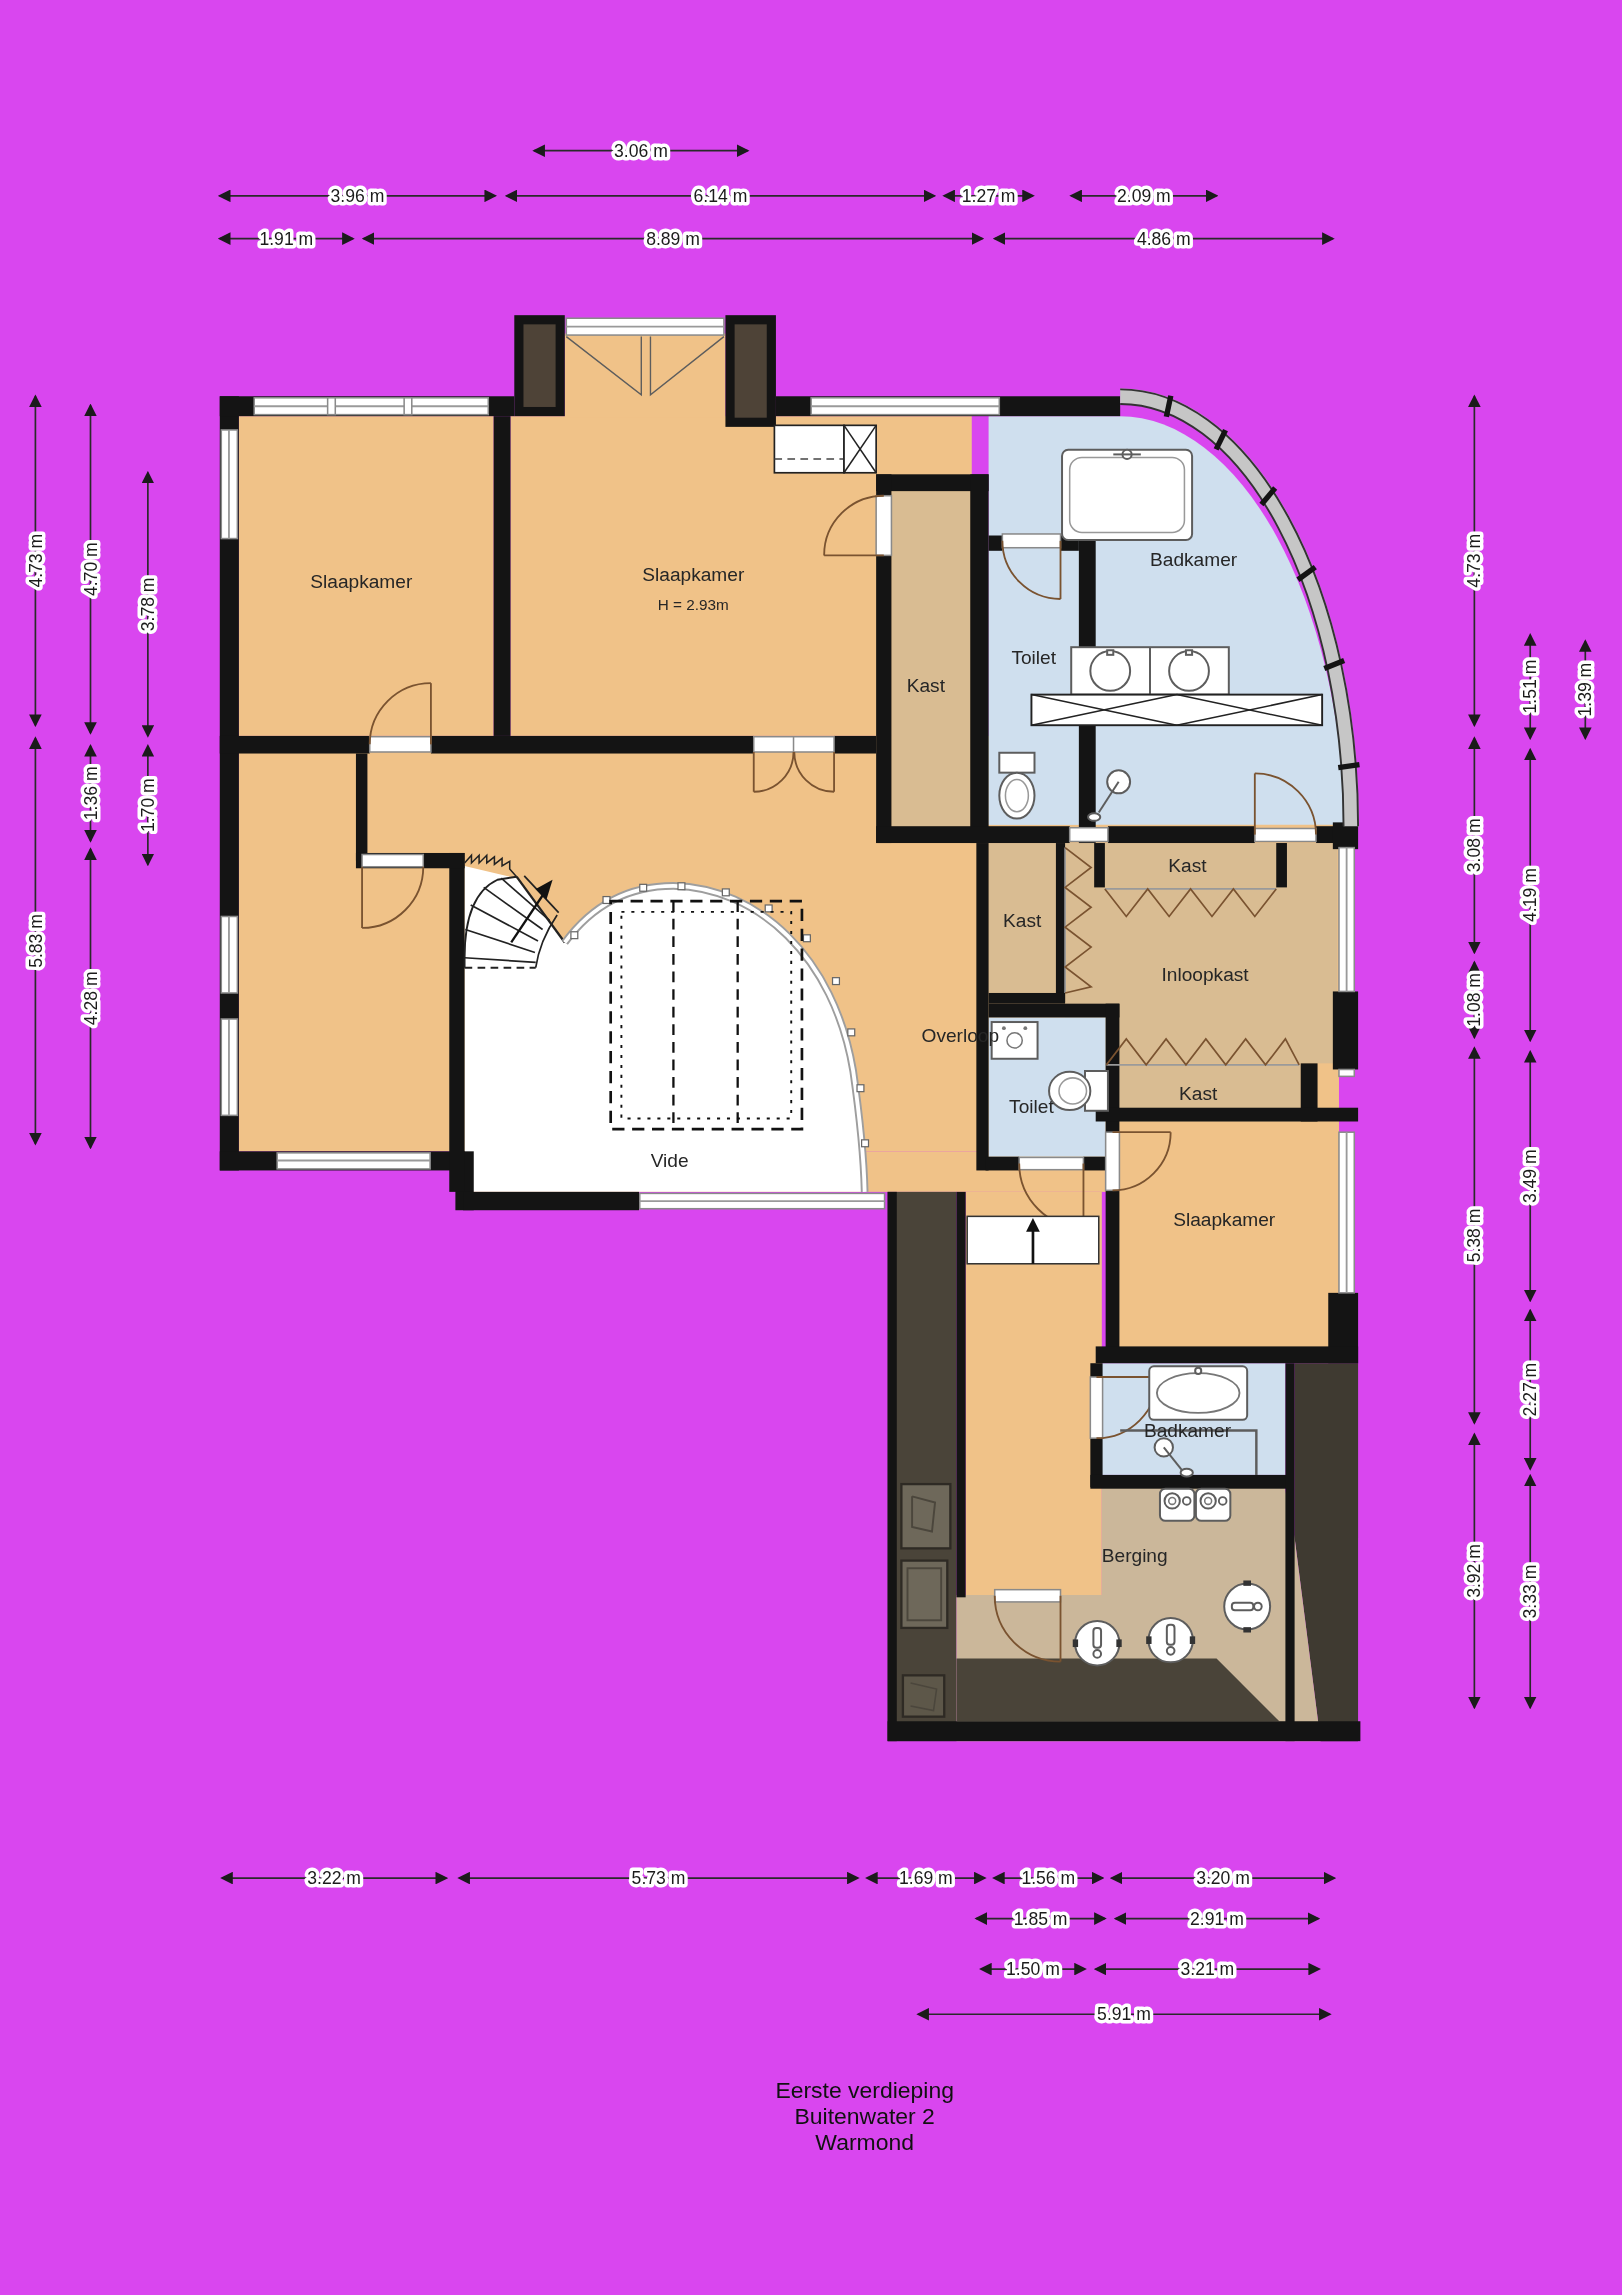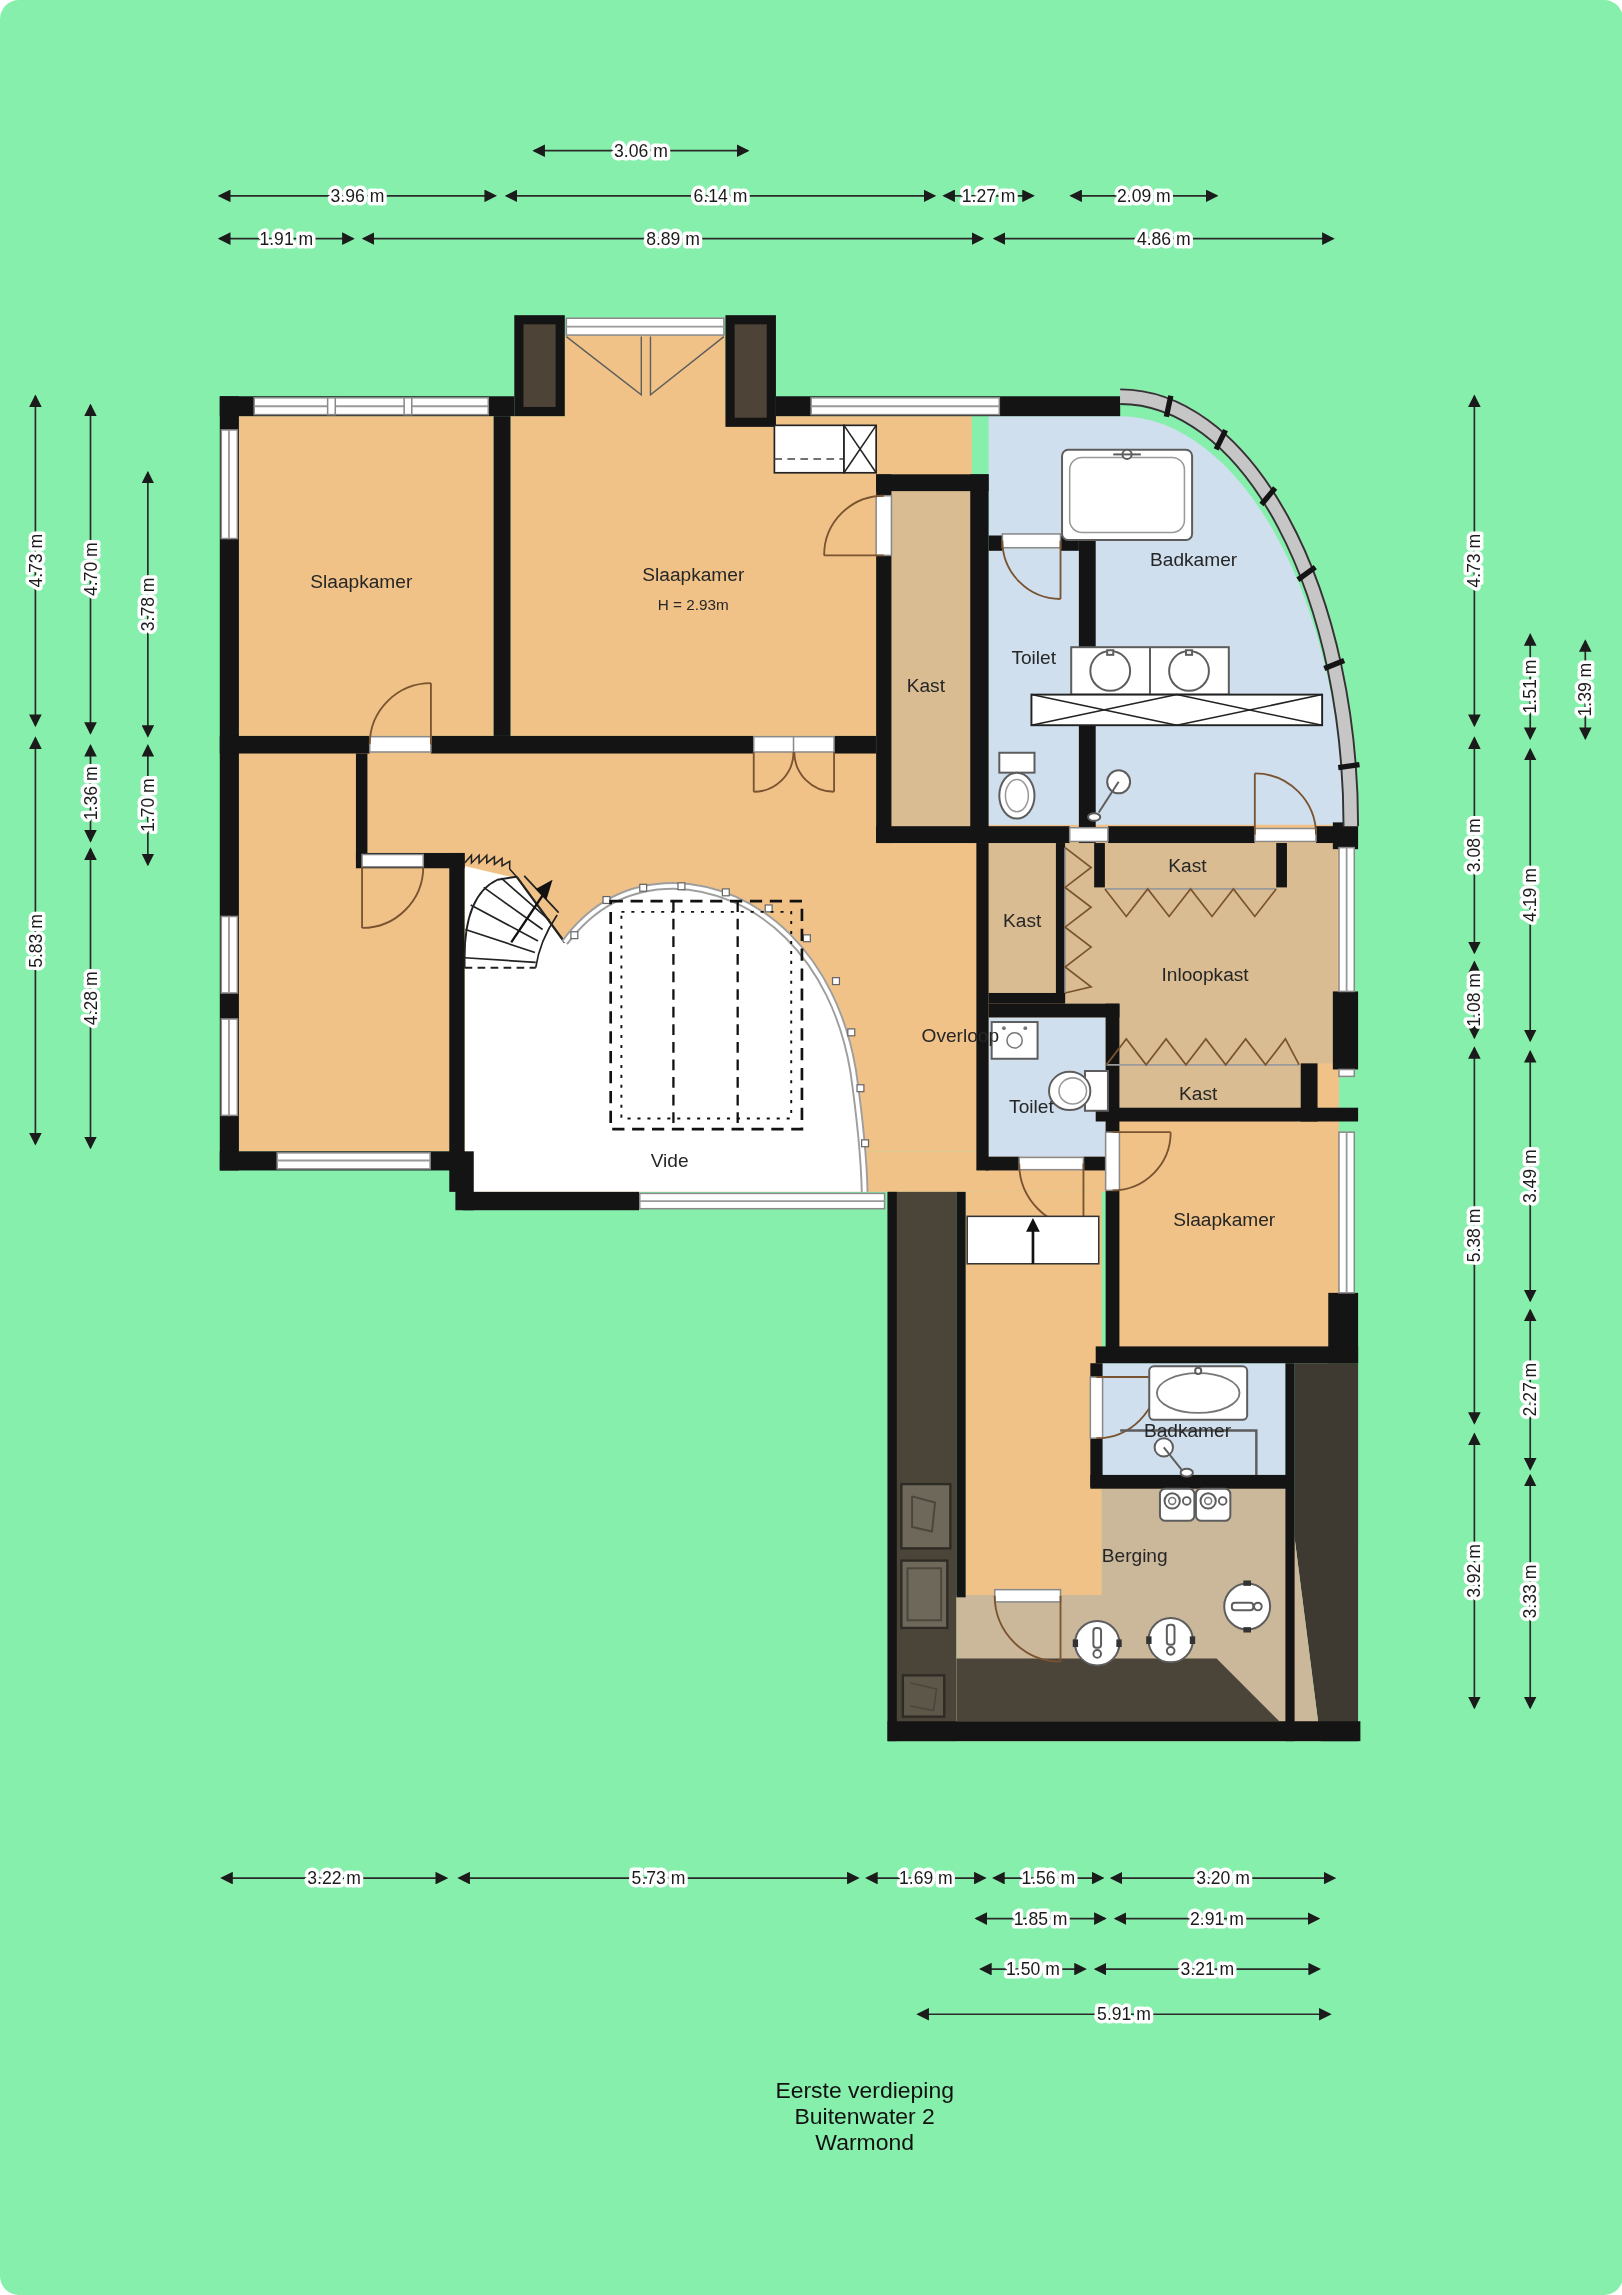--- a/index.html
+++ b/index.html
@@ -1,16 +1,16 @@
 <!DOCTYPE html>
 <html style="font-size:12.2px"><head>
 <meta charset="utf-8">
 <style>
   html,body{margin:0;padding:0;background:#ffffff;}
-  .page{position:relative;width:1623px;height:2295px;background:#86efac;font-family:"Liberation Sans",sans-serif;border-radius:19px;}
+  .page{position:relative;width:1623px;height:2295px;background:#d946ef;font-family:"Liberation Sans",sans-serif;}
   svg{display:block}
   .dim-text{font-family:"Liberation Sans",sans-serif;font-size:23px;fill:#1b1b1b;paint-order:stroke;stroke:#ffffff;stroke-width:9px;stroke-linejoin:round;}
   .room-label{font-family:"Liberation Sans",sans-serif;font-size:25px;fill:#262626;}
   .room-sub{font-family:"Liberation Sans",sans-serif;font-size:20px;fill:#262626;}
   .title-text{font-family:"Liberation Sans",sans-serif;font-size:30px;fill:#111;}
   .dim-line{stroke:#2a2a2a;stroke-width:2.2;}
   .wall{fill:#141414;}
   .doorbar{fill:#ffffff;stroke:#8a8a8a;stroke-width:2;}
   .swing{fill:none;stroke:#7a5330;stroke-width:2.4;}
   .leaf{stroke:#7a5330;stroke-width:2.4;}

